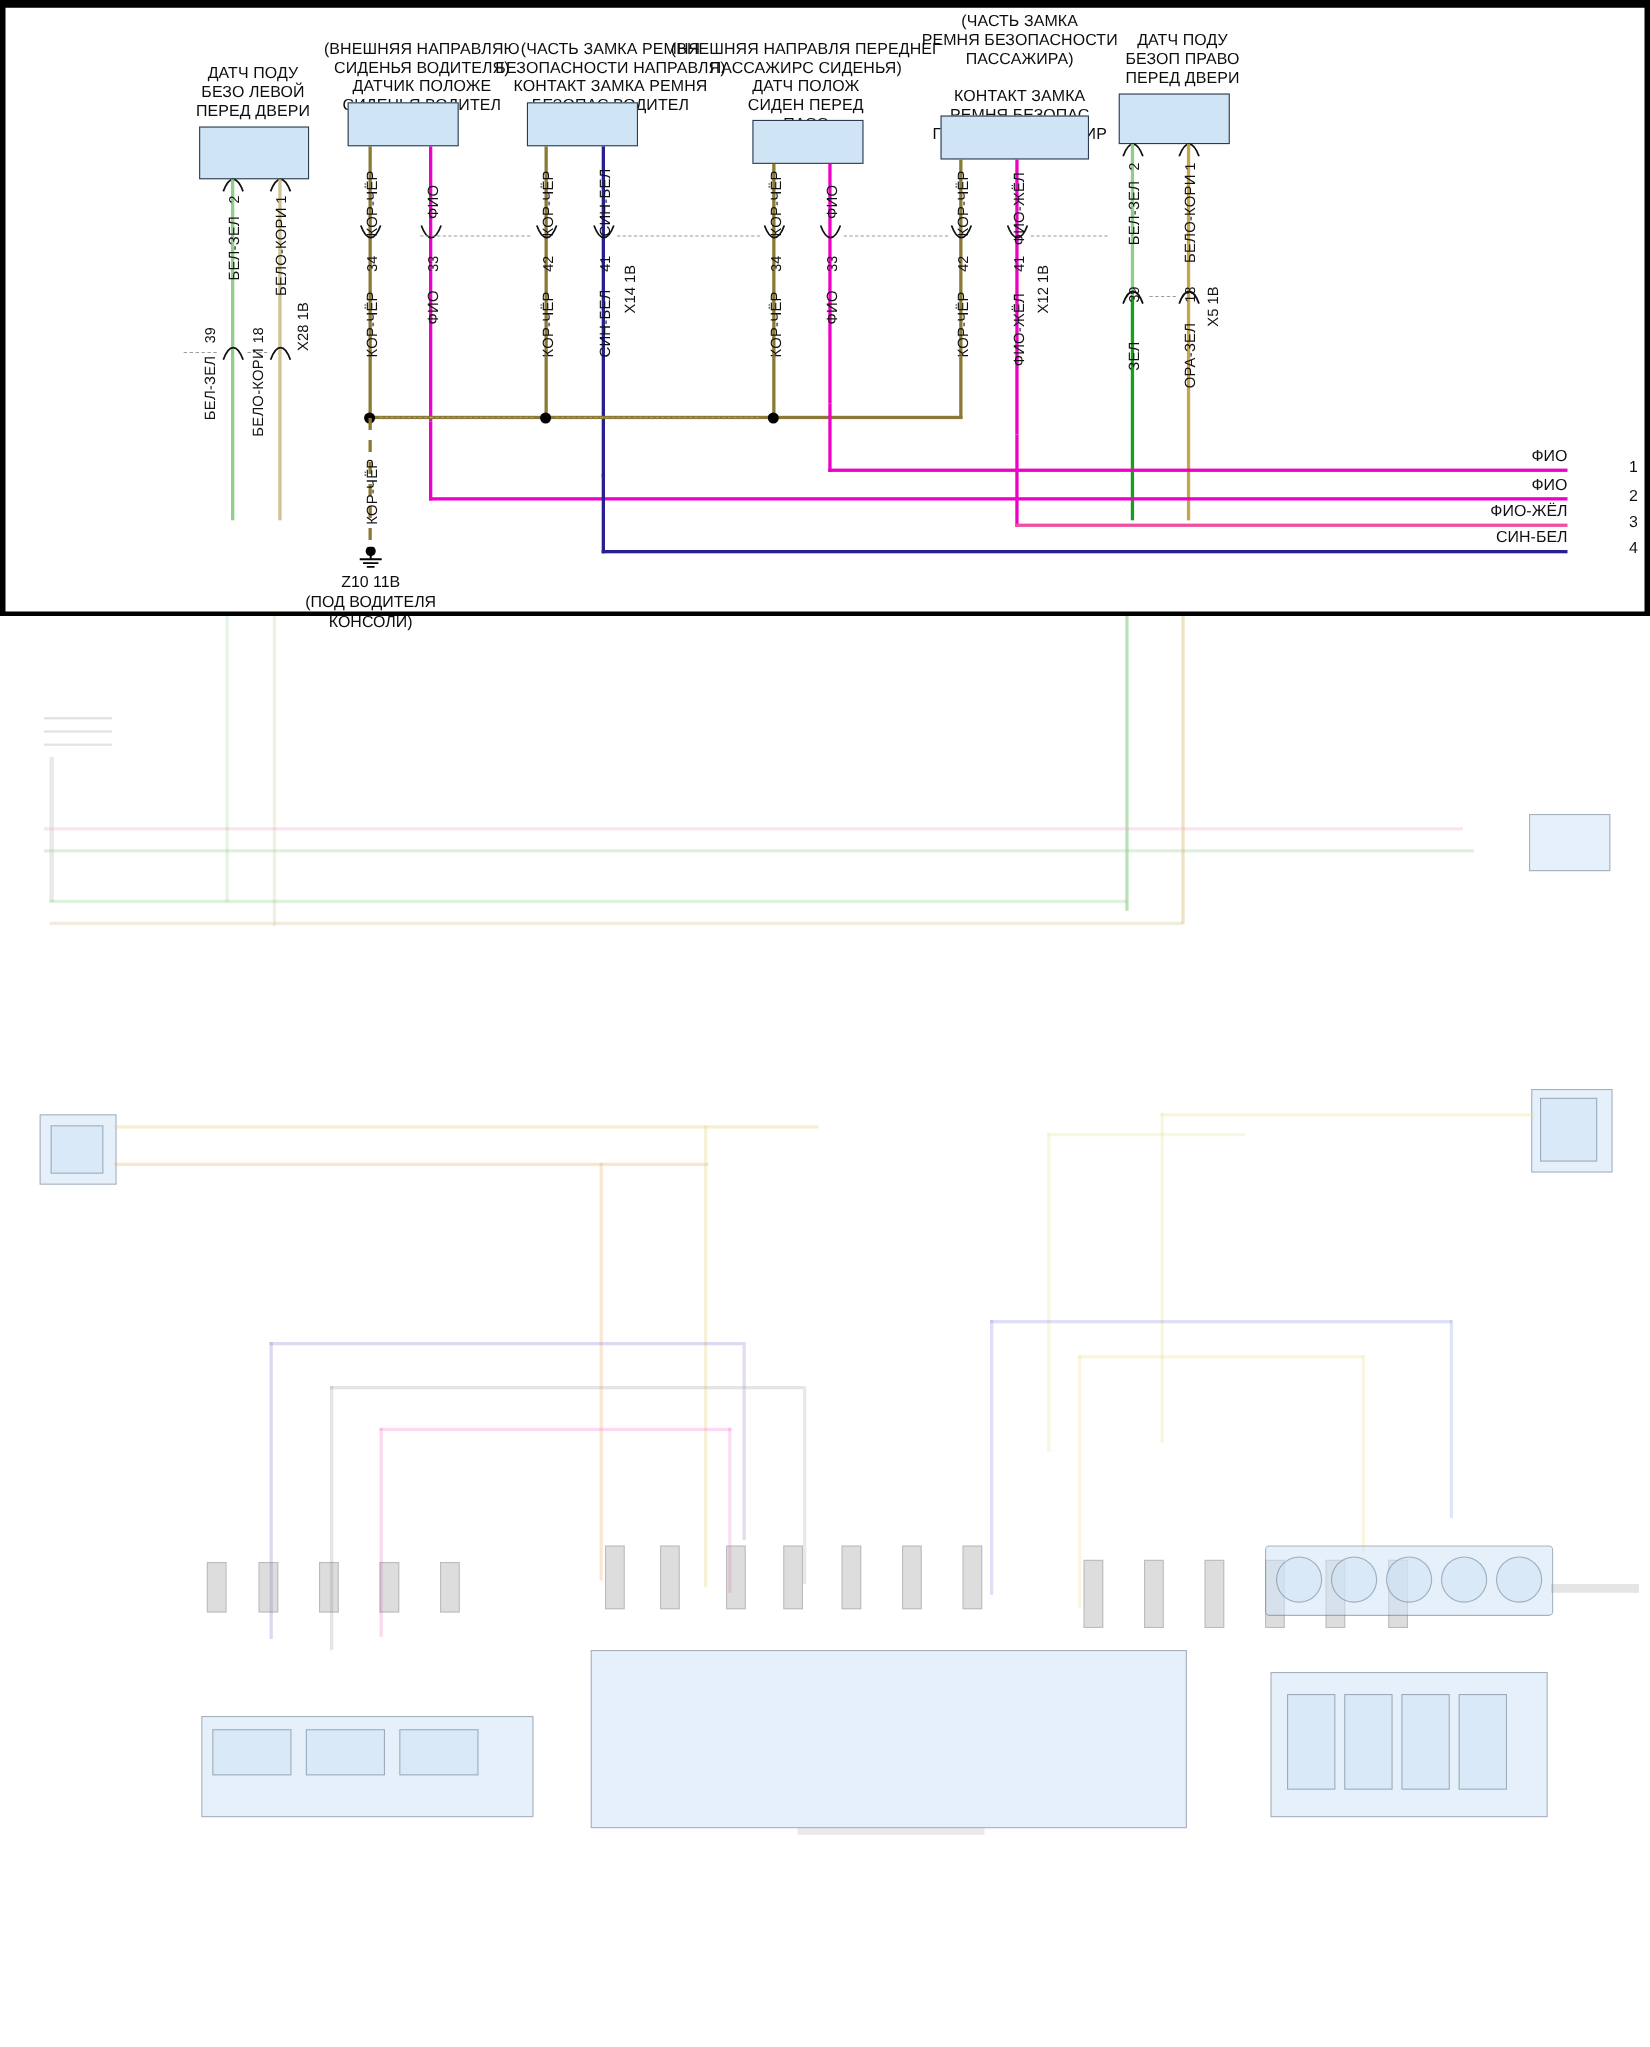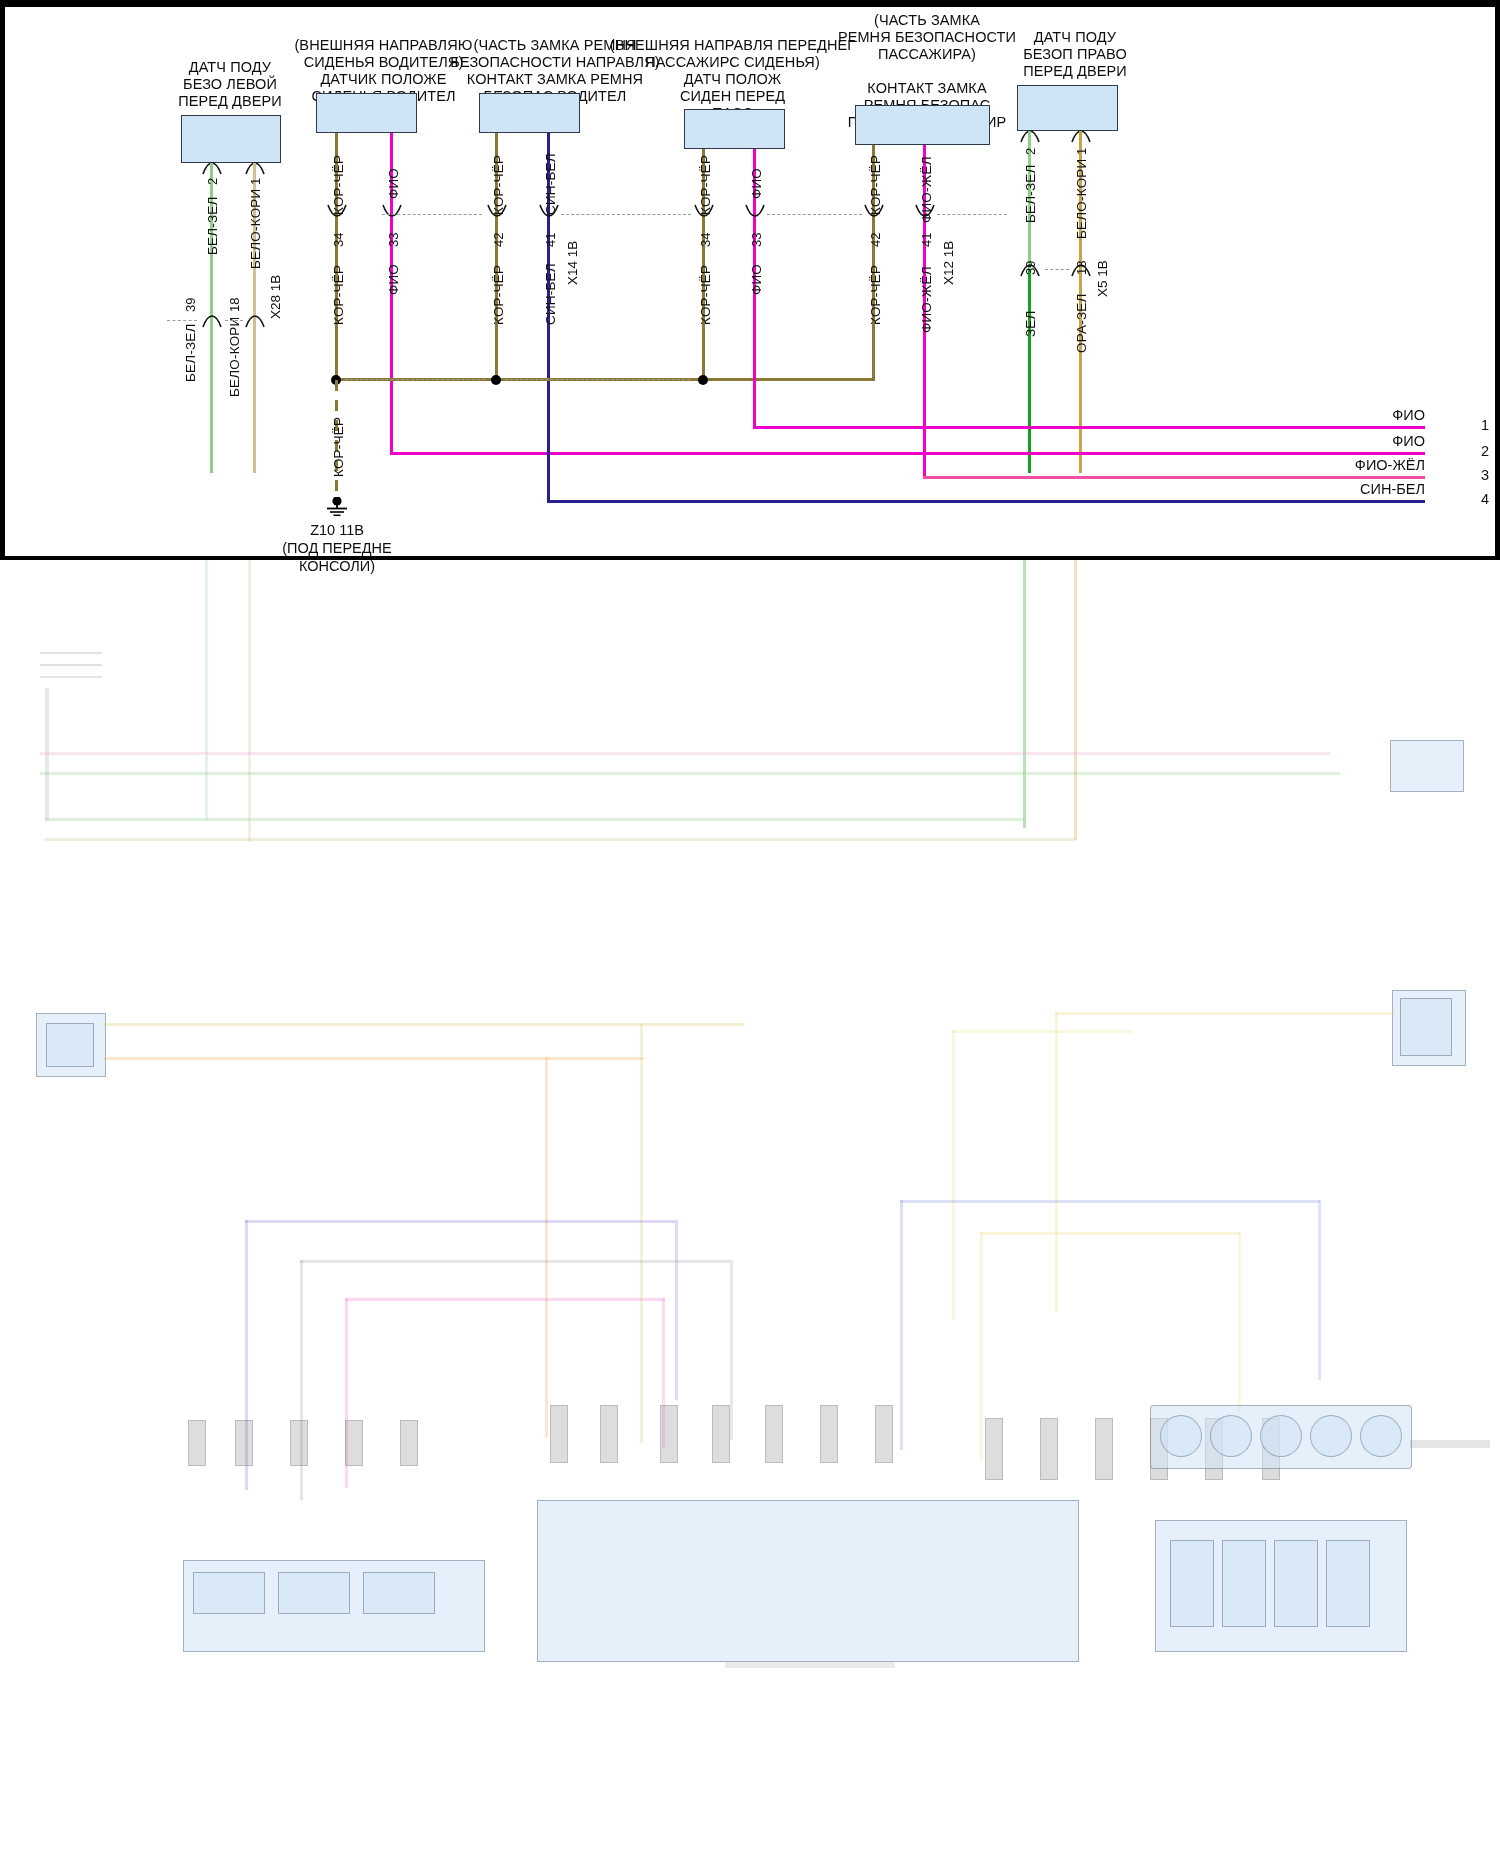--- a/index.html
+++ b/index.html
@@ -282,21 +282,21 @@
     <div class="gnd" style="left:319px;top:490px;">
       <svg width="26" height="22">
         <circle cx="13" cy="4" r="4.6" fill="#000"></circle>
         <line x1="13" y1="8" x2="13" y2="11" stroke="#000" stroke-width="1.8"></line>
         <line x1="3" y1="11.5" x2="23" y2="11.5" stroke="#000" stroke-width="1.8"></line>
         <line x1="6" y1="15" x2="20" y2="15" stroke="#000" stroke-width="1.6"></line>
         <line x1="9.5" y1="18.3" x2="16.5" y2="18.3" stroke="#000" stroke-width="1.6"></line>
       </svg>
     </div>
     <div class="gndtxt" style="left:242px;top:515px;width:180px;">Z10 11B</div>
-    <div class="gndtxt" style="left:242px;top:533px;width:180px;">(ПОД ПЕРЕДНЕ
+    <div class="gndtxt" style="left:242px;top:533px;width:180px;">(ПОД ВОДИТЕЛЯ
 КОНСОЛИ)</div>
 
     <div class="vw" style="left:748px;top:360px;height:62px;background:#ef00c8;"></div>
     <div class="hw" style="left:748px;top:419px;width:672px;background:#ef00c8;"></div>
 
     <div class="vw" style="left:385px;top:376px;height:72px;background:#ef00c8;"></div>
     <div class="hw" style="left:385px;top:445px;width:1035px;background:#ef00c8;"></div>
 
     <div class="vw" style="left:918px;top:388px;height:84px;background:#ef00c8;"></div>
     <div class="hw" style="left:918px;top:469px;width:502px;background:#ef4fa0;"></div>

